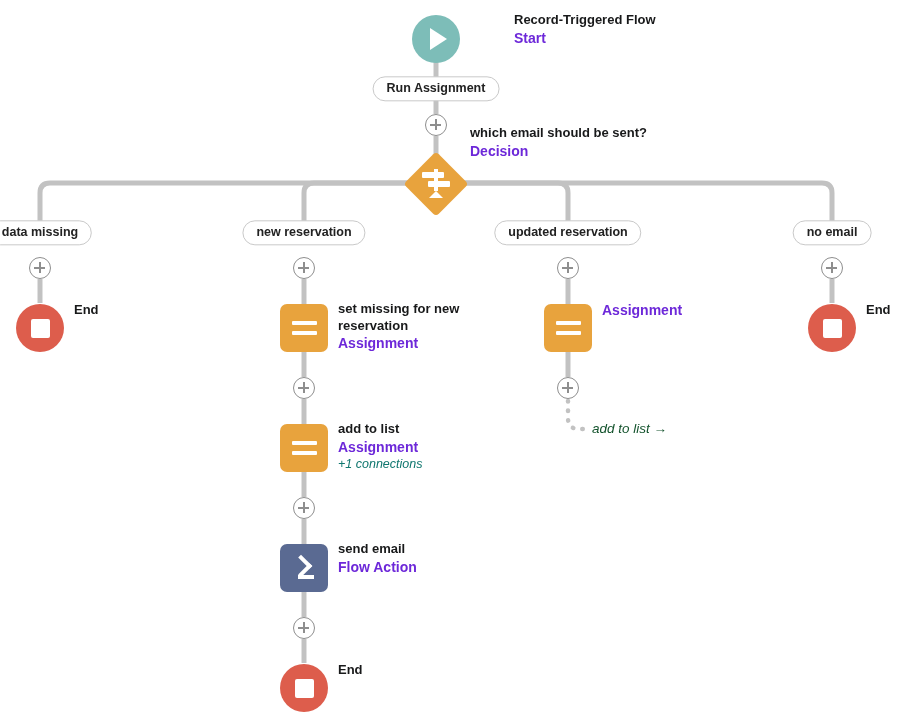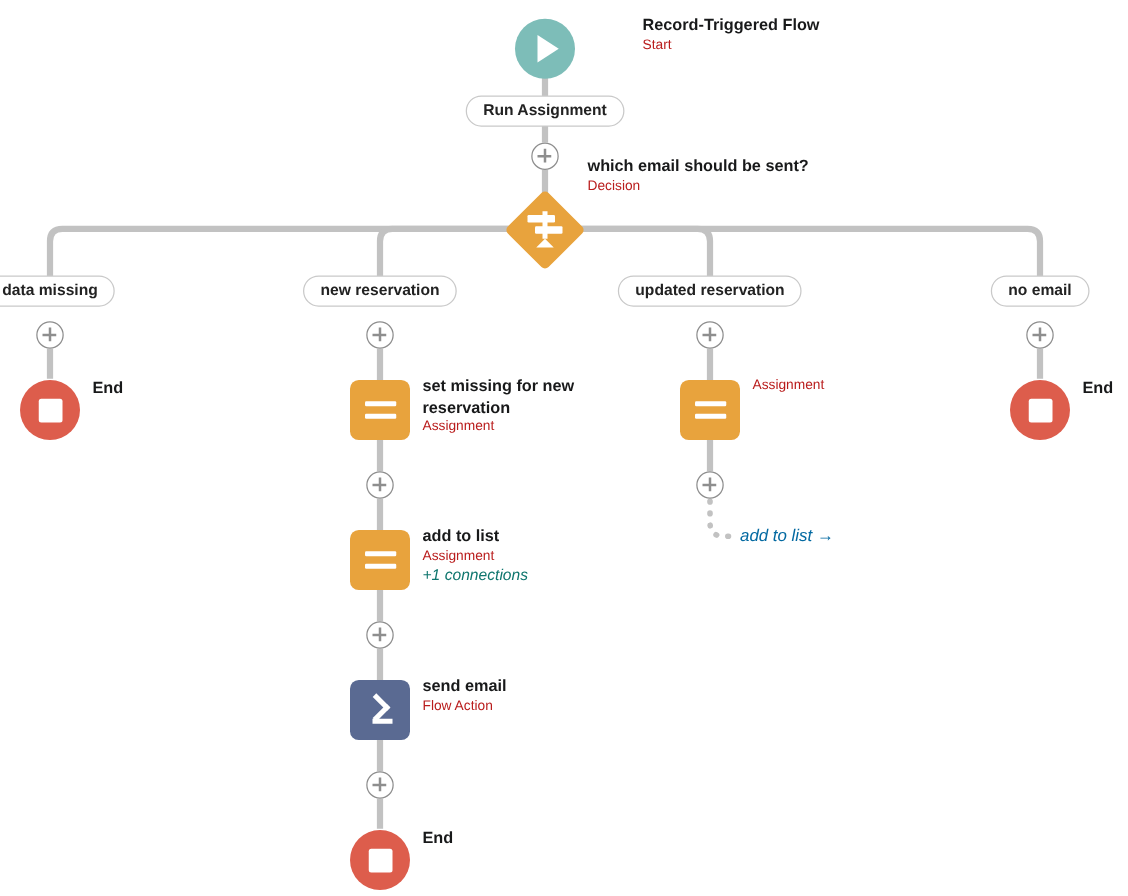--- a/index.html
+++ b/index.html
@@ -227,43 +227,43 @@
     font-size: 13px;
     font-weight: bold;
     color: #18191a;
     line-height: 1.28;
   }
   .node-title.wrap {
     white-space: normal;
     max-width: 150px;
   }
   .node-sub {
-    font-size: 11px;
-    font-weight: normal;
-    color: #b91c1c;
+    font-size: 14px;
+    font-weight: bold;
+    color: #6d28d9;
     line-height: 1.3;
   }
   .node-conn {
     font-size: 12.5px;
     font-style: italic;
     color: #0f766e;
     line-height: 1.35;
     cursor: pointer;
   }
   .end-label {
     position: absolute;
     font-size: 13px;
     font-weight: bold;
     color: #18191a;
   }
   .goto-label {
     position: absolute;
     font-size: 13.5px;
     font-style: italic;
-    color: #0369a1;
+    color: #14532d;
     white-space: nowrap;
     cursor: pointer;
   }
 </style>
 </head>
 <body>
 
 <div id="canvas">
 
   <svg id="wires" viewBox="0 0 902 717" width="902" height="717">

